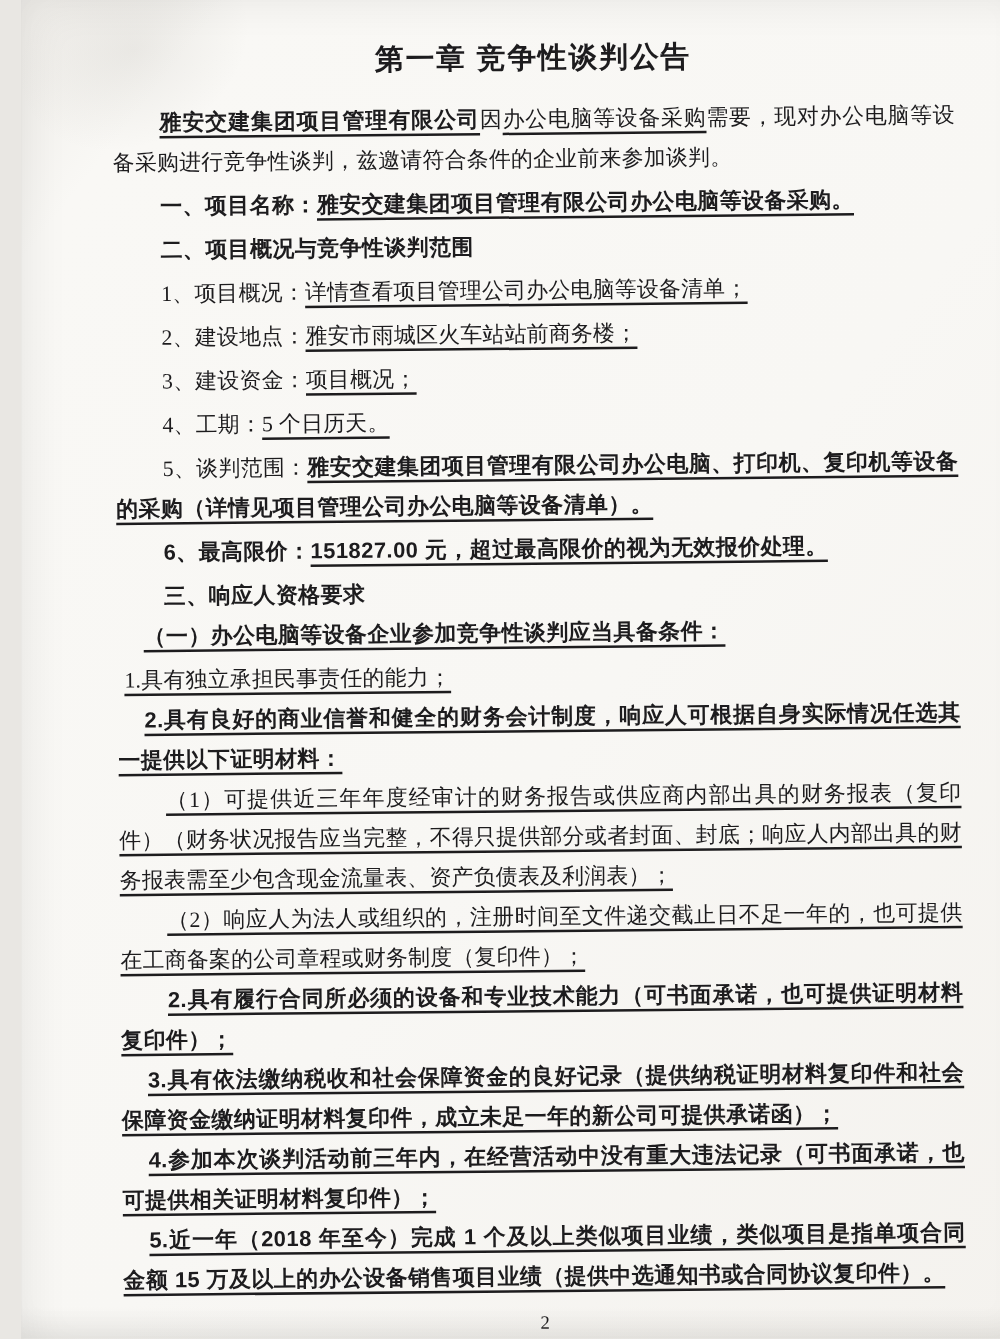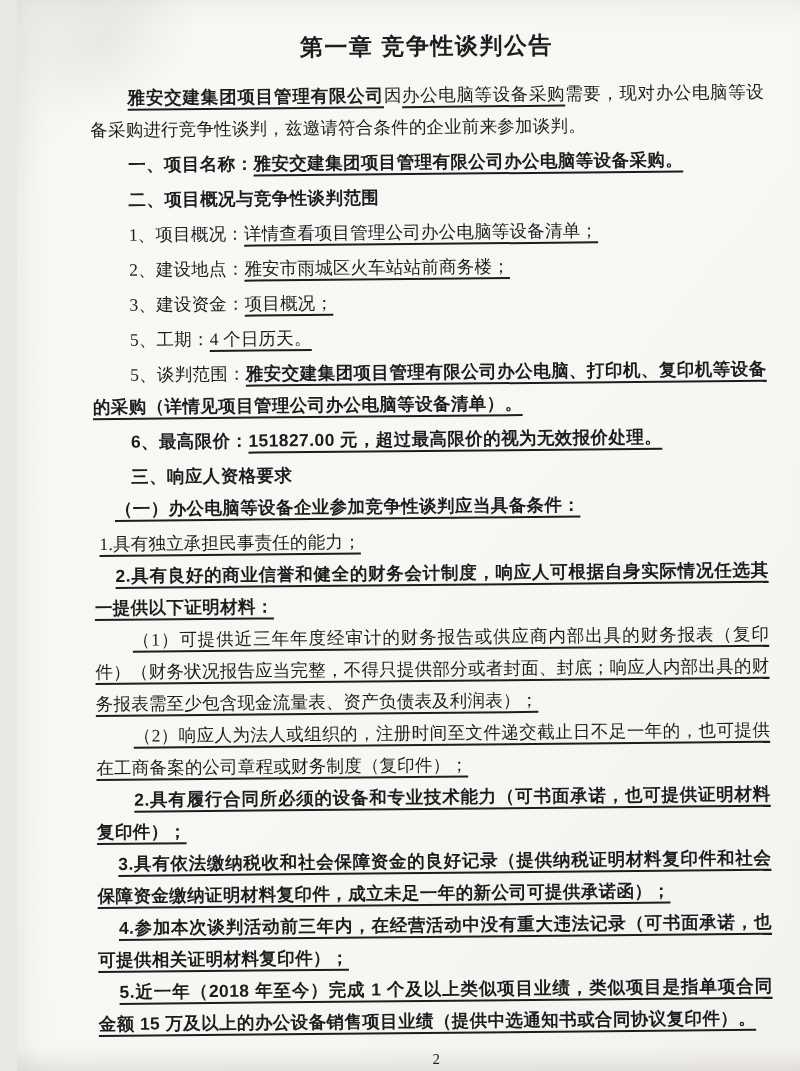--- a/index.html
+++ b/index.html
@@ -93,21 +93,21 @@
 <div class="sheet">
   <div class="content" style="color: rgb(29, 28, 30);">
     <h1 class="doc-title">第一章 竞争性谈判公告</h1>
     <div>
         <p class="line ind2"><span class="u b">雅安交建集团项目管理有限公司</span><span class="">因</span><span class="u ">办公电脑等设备采购</span><span class="">需要，现对办公电脑等设备采购进行竞争性谈判，兹邀请符合条件的企业前来参加谈判。</span></p>
         <p class="line ind2 mt"><span class="b">一、项目名称：</span><span class="u b">雅安交建集团项目管理有限公司办公电脑等设备采购。</span></p>
         <p class="line ind2 mt"><span class="b">二、项目概况与竞争性谈判范围</span></p>
         <p class="line ind2 mt"><span class="">1、项目概况：</span><span class="u ">详情查看项目管理公司办公电脑等设备清单；</span></p>
         <p class="line ind2 mt"><span class="">2、建设地点：</span><span class="u ">雅安市雨城区火车站站前商务楼；</span></p>
         <p class="line ind2 mt"><span class="">3、建设资金：</span><span class="u ">项目概况；</span></p>
-        <p class="line ind2 mt"><span class="">5、工期：</span><span class="u ">4 个日历天。</span></p>
+        <p class="line ind2 mt"><span class="">4、工期：</span><span class="u ">5 个日历天。</span></p>
         <p class="line ind2 mt"><span class="">5、谈判范围：</span><span class="u b">雅安交建集团项目管理有限公司办公电脑、打印机、复印机等设备的采购（详情见项目管理公司办公电脑等设备清单）。</span></p>
         <p class="line ind2 mt"><span class="b">6、最高限价：</span><span class="u b">151827.00 元，超过最高限价的视为无效报价处理。</span></p>
         <p class="line ind2 mt"><span class="b">三、响应人资格要求</span></p>
         <p class="line ind1"><span class="u b">（一）办公电脑等设备企业参加竞争性谈判应当具备条件：</span></p>
         <p class="line ind0 mt"><span class="u ">1.具有独立承担民事责任的能力；</span></p>
         <p class="line ind1"><span class="u b">2.具有良好的商业信誉和健全的财务会计制度，响应人可根据自身实际情况任选其一提供以下证明材料：</span></p>
         <p class="line ind2"><span class="u ">（1）可提供近三年年度经审计的财务报告或供应商内部出具的财务报表（复印件）（财务状况报告应当完整，不得只提供部分或者封面、封底；响应人内部出具的财务报表需至少包含现金流量表、资产负债表及利润表）；</span></p>
         <p class="line ind2"><span class="u ">（2）响应人为法人或组织的，注册时间至文件递交截止日不足一年的，也可提供在工商备案的公司章程或财务制度（复印件）；</span></p>
         <p class="line ind2"><span class="u b">2.具有履行合同所必须的设备和专业技术能力（可书面承诺，也可提供证明材料复印件）；</span></p>
         <p class="line ind1"><span class="u b">3.具有依法缴纳税收和社会保障资金的良好记录（提供纳税证明材料复印件和社会保障资金缴纳证明材料复印件，成立未足一年的新公司可提供承诺函）；</span></p>

